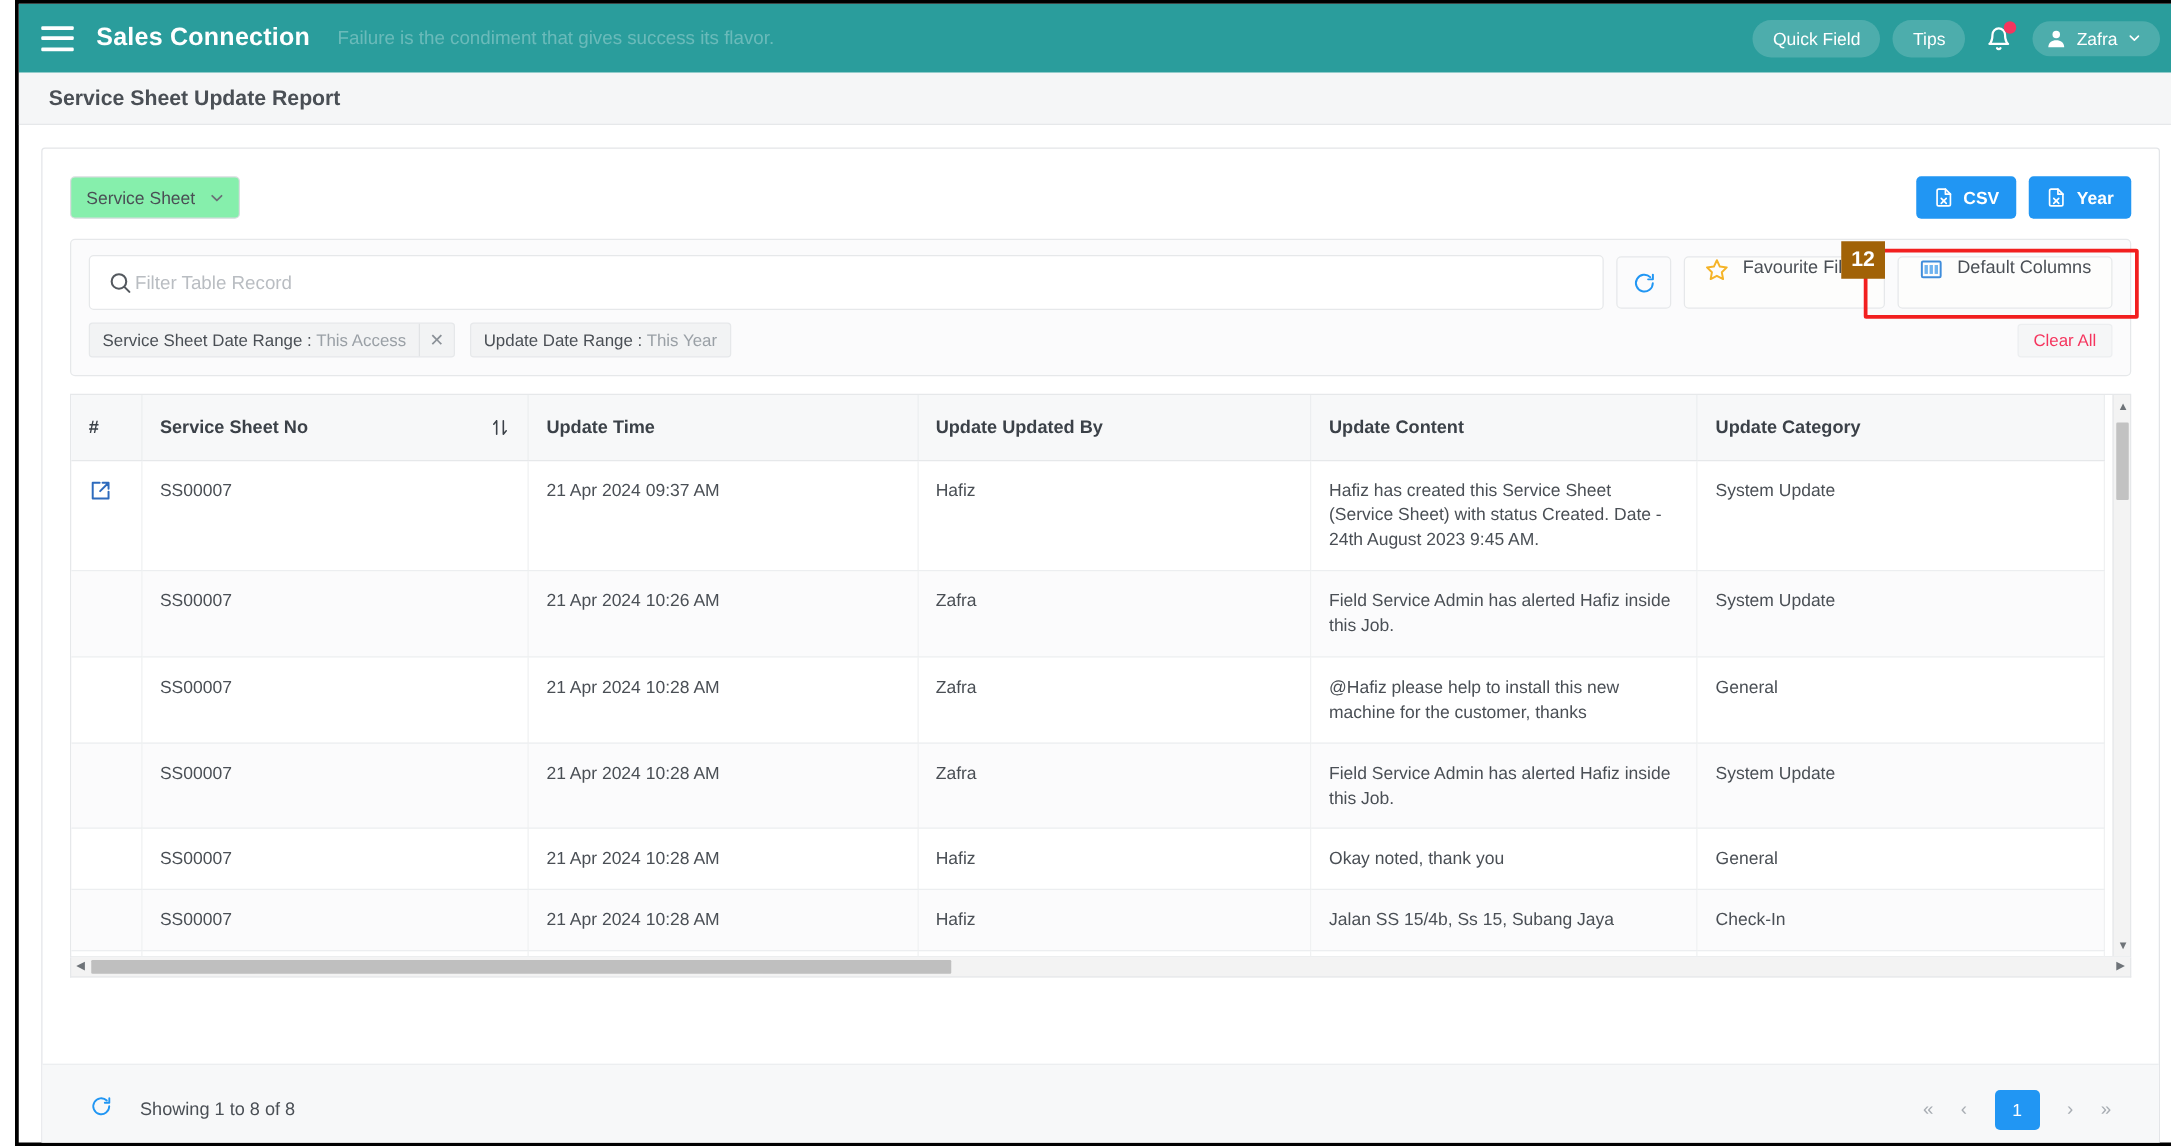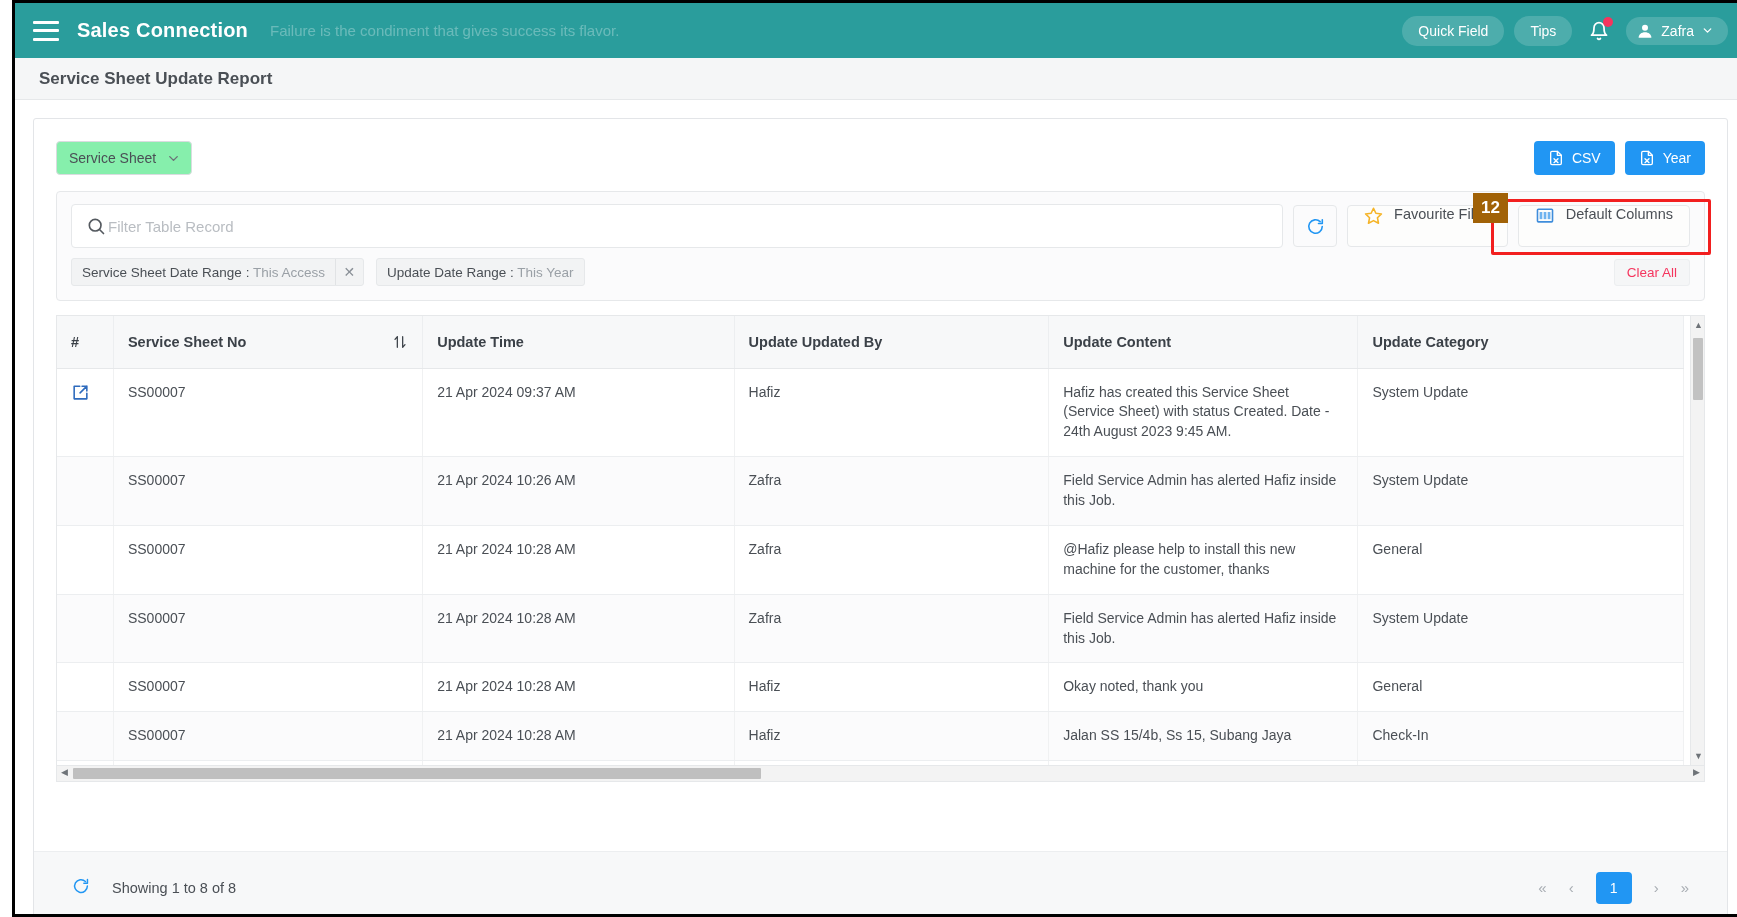--- a/index.html
+++ b/index.html
@@ -71,21 +71,21 @@
     border:1px solid #d9dcdf; border-radius:4px;
     height:34px; padding: 0 10px 0 12px;
     display:flex; align-items:center; gap:10px;
     font-size:14px; color:#4a4f55; background:#86efac; cursor:pointer;
   }
   .export-group { margin-left:auto; display:flex; gap:10px; }
   .btn-blue {
     background:#2196f3; color:#fff; border:none; border-radius:4px;
     height:34px; padding: 0 14px;
     display:flex; align-items:center; gap:8px;
-    font-size:14px; cursor:pointer; font-family:inherit;
+    font-size:14px; cursor:pointer; font-family:inherit;font-weight:bold;
   }
 
   
   .filter-panel {
     margin: 6px 22px 0 22px;
     border:1px solid #e6e8ea; border-radius:4px;
     background:#fbfbfc;
   }
   .filter-row1 { display:flex; align-items:center; gap:10px; padding:12px 14px 10px 14px; }
   .search-wrap {

